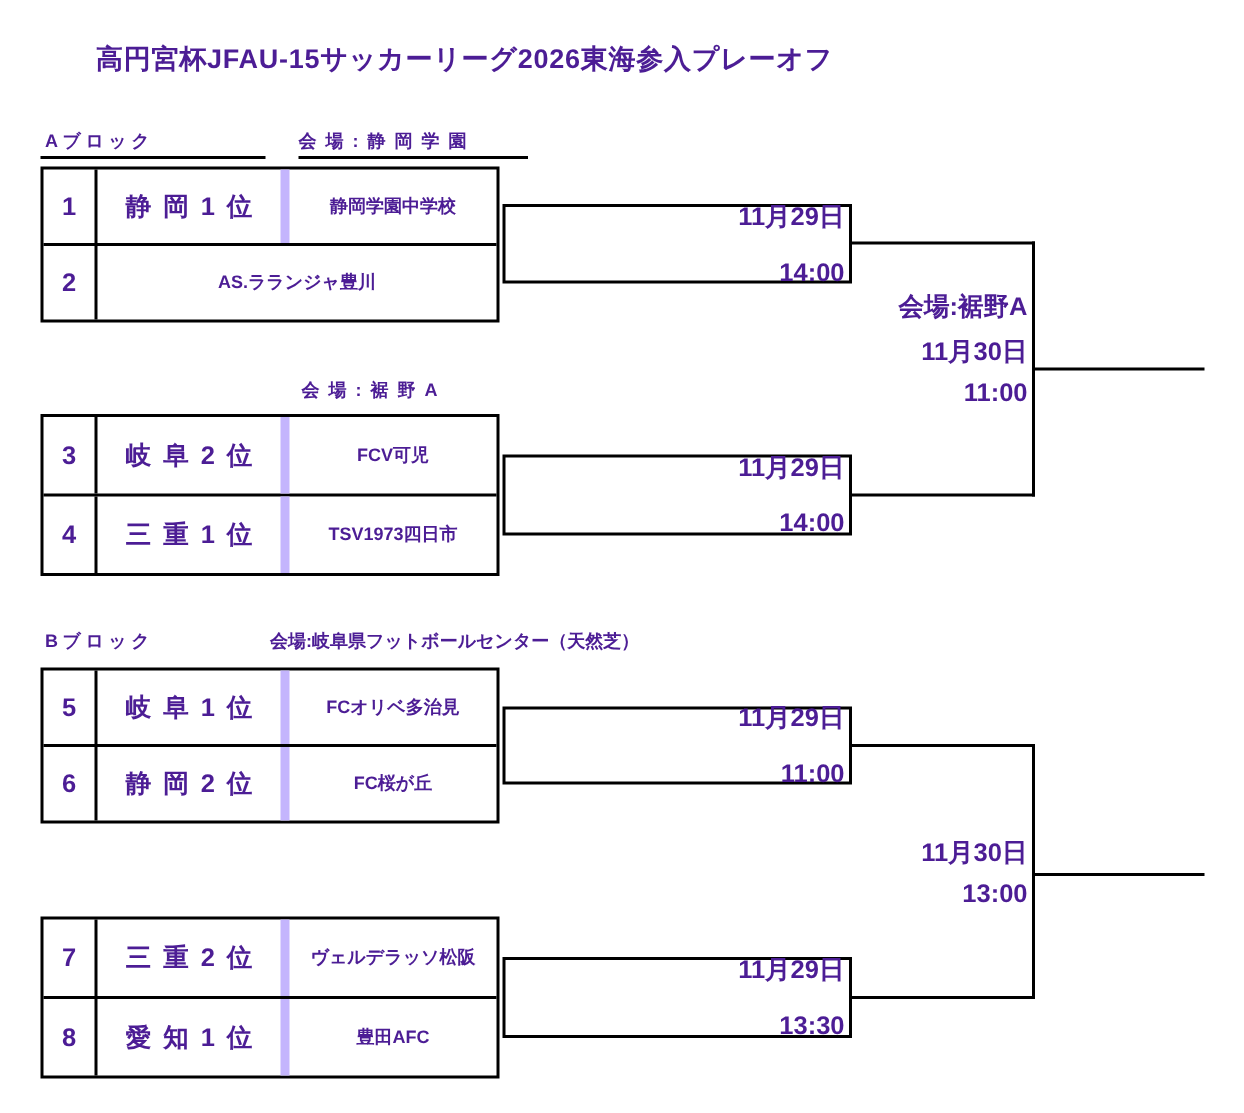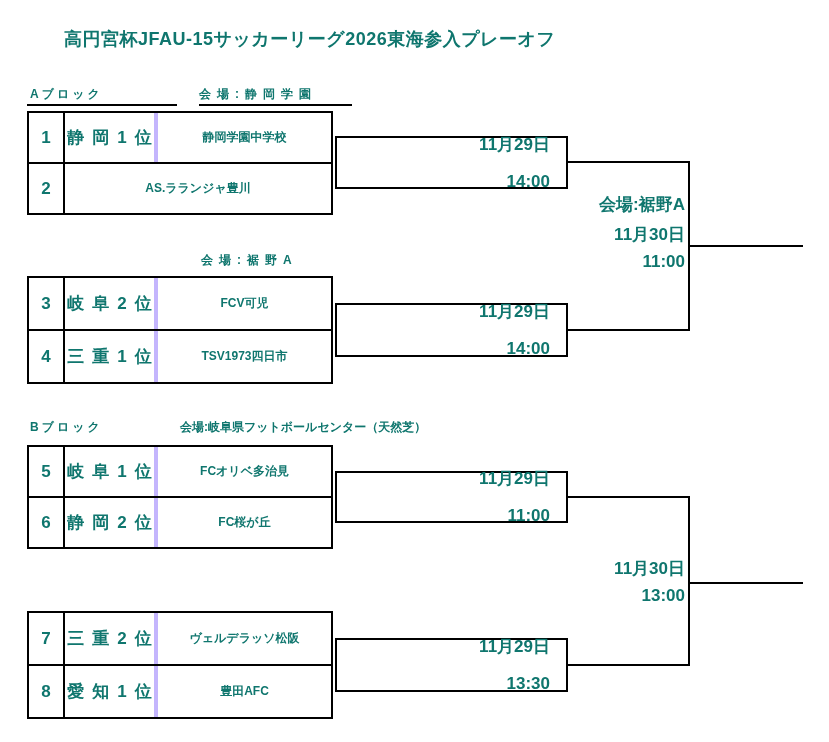--- a/index.html
+++ b/index.html
@@ -1,45 +1,45 @@
 <!DOCTYPE html>
 <html><head>
 <meta charset="utf-8">
 <style>
   html,body { margin:0; padding:0; background:#ffffff; }
   .page {
     position:relative; width:829px; height:742px; background:#ffffff;
     font-family:"Liberation Sans","DejaVu Sans",sans-serif;
-    font-weight:700; color:#0f766e; overflow:hidden;
+    font-weight:700; color:#4c1d95; overflow:hidden;
   }
   .abs { position:absolute; box-sizing:border-box; }
   .title { left:64px; top:27px; font-size:18px; letter-spacing:0.5px; white-space:nowrap; }
 
   
   .hdr { height:20px; font-size:12px; white-space:nowrap; }
   .uline { border-bottom:2px solid #000; }
   .ls3 { letter-spacing:3px; }
   .ls6 { letter-spacing:6px;margin-left:19px; }
 
   
   .btable {
     left:27px; width:306px; border:2px solid #000; background:#fff;
     display:flex; flex-direction:column;
   }
   .brow { flex:1; display:flex; box-sizing:border-box; }
   .brow:first-child { border-bottom:2px solid #000; }
   .cell { display:flex; align-items:center; justify-content:center; box-sizing:border-box; font-size:17px; white-space:nowrap; }
   .c-no   { width:36px;  border-right:2px solid #000; }
-  .c-seed { width:93px; border-right:4px solid #c4b5fd; letter-spacing:8px; text-indent:8px; }
+  .c-seed { width:128px; border-right:6px solid #c4b5fd; letter-spacing:8px; text-indent:8px; }
   .c-team { flex:1; font-size:12px; }
 
   
   .mbox { left:335px; width:233px; border:2px solid #000;
           display:flex; flex-direction:column; justify-content:center;
-          align-items:flex-end; row-gap:20px; padding-right:16px; }
+          align-items:flex-end; row-gap:20px; padding-right:3px; }
   .mtext { font-size:17px; line-height:17px; white-space:nowrap; }
   .hline { height:2px; background:#000; }
   .vline { width:2px;  background:#000; }
 
   
   .flabel { left:500px; width:185px; font-size:17px; line-height:17px;
             text-align:right; white-space:nowrap; }
 </style>
 </head>
 <body>

